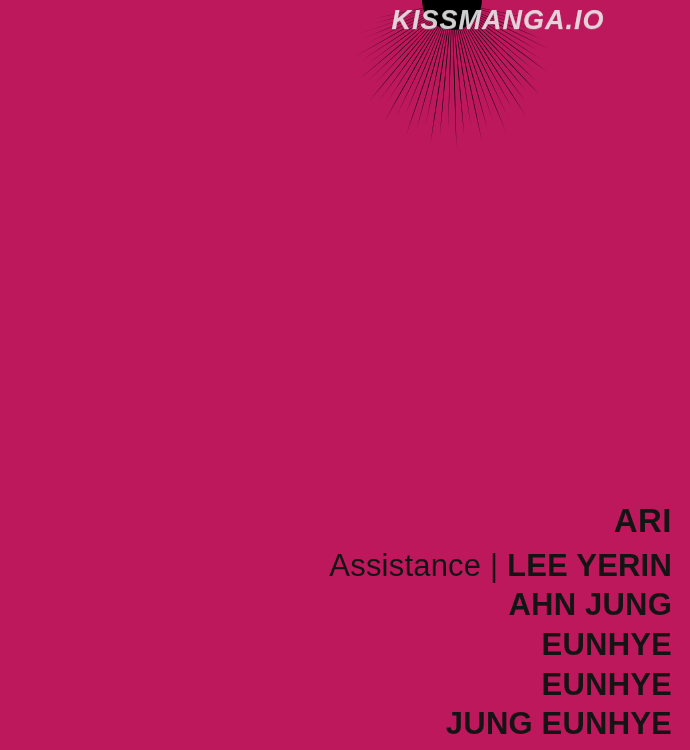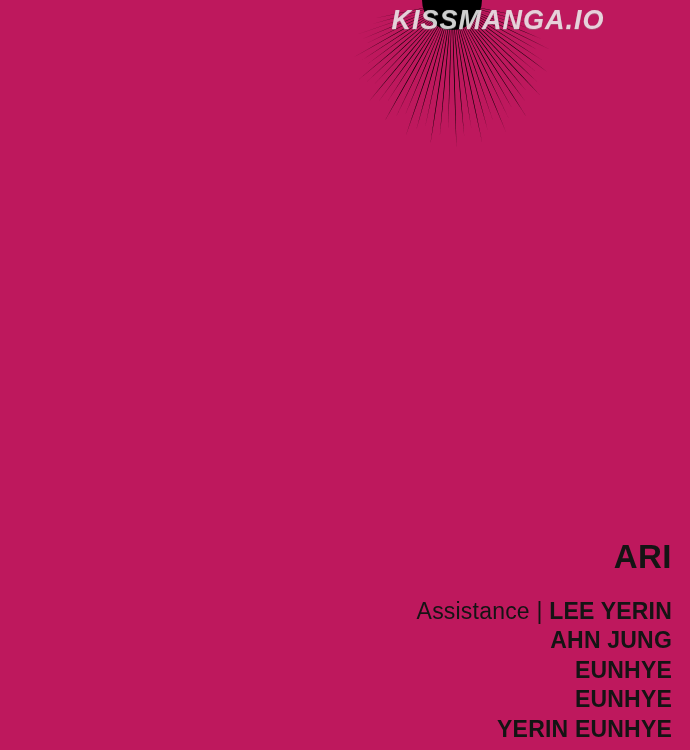--- a/index.html
+++ b/index.html
@@ -66,24 +66,24 @@
     bottom: 6px;
     width: 560px;
     text-align: right;
     color: #141414;
   }
   #credit-title {
     font-size: 33px;
     font-weight: bold;
     letter-spacing: 0.5px;
     line-height: 1.1;
-    margin-bottom: 22px;
+    margin-bottom: 6px;
   }
   .credit-line {
-    font-size: 23px;
+    font-size: 31px;
     font-weight: bold;
     line-height: 1.28;
     letter-spacing: 0.2px;
     white-space: nowrap;
   }
   .credit-line .role {
     font-weight: normal;
   }
 </style>
 </head>
@@ -156,17 +156,17 @@
     <div class="credit-line">
       <span>AHN JUNG</span>
     </div>
     <div class="credit-line">
       <span>EUNHYE</span>
     </div>
     <div class="credit-line">
       <span>EUNHYE</span>
     </div>
     <div class="credit-line">
-      <span>YERIN EUNHYE</span>
+      <span>JUNG EUNHYE</span>
     </div>
   </div>
 
 </div>
 
 </body></html>

